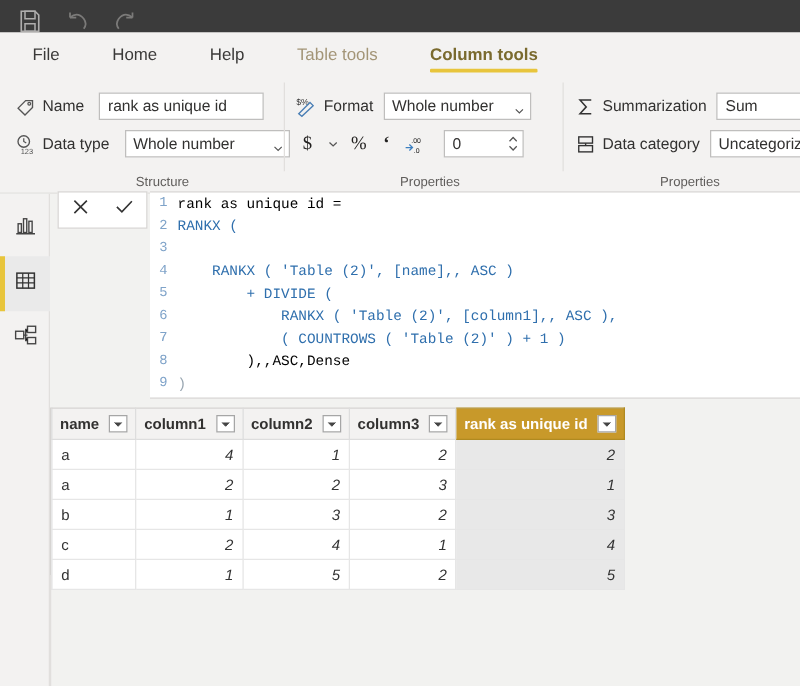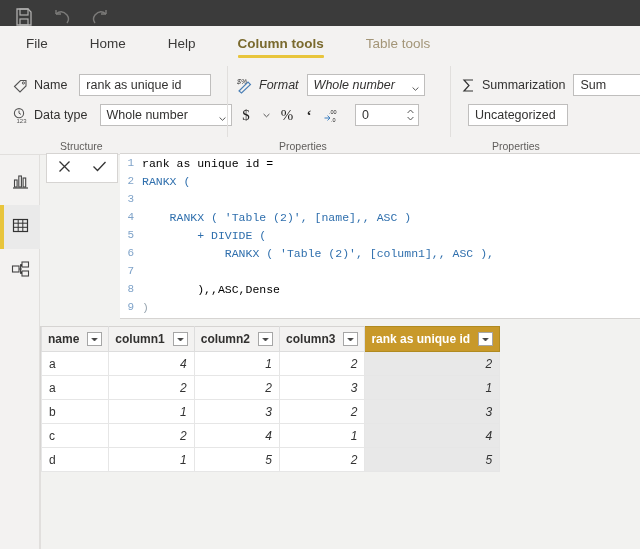--- a/index.html
+++ b/index.html
@@ -45,21 +45,21 @@
 
   
   .ribbon {
     position: absolute; left: 0; top: 60px; width: 640px; height: 95px;
     background: #f3f2f1;
     border-bottom: 1px solid #e1dfdd;
   }
   .rgroup { position: absolute; top: 0; height: 95px; }
   .rgroup .grp-label {
     position: absolute; bottom: 3px; left: 0; right: 0;
-    font-size: 10.5px; color: #605e5c;
+    text-align: center; font-size: 10.5px; color: #605e5c;
   }
   .rgroup .sep {
     position: absolute; right: 0; top: 6px; bottom: 18px; width: 1px;
     background: #e1dfdd;
   }
 
   .row { position: absolute; display: flex; align-items: center; }
   .icon-lbl { display: flex; align-items: center; gap: 5px; }
   .icon-lbl .lbl { font-size: 12.5px; color: #323130; white-space: nowrap; }
   .ic { width: 17px; height: 17px; flex: 0 0 17px; position: relative; }
@@ -188,25 +188,25 @@
   <div class="ribbon-tabs">
     <div class="rtab t-file">
         <span>File</span>
       </div>
     <div class="rtab t-home">
         <span>Home</span>
       </div>
     <div class="rtab t-help">
         <span>Help</span>
       </div>
+    <div class="rtab t-table">
+        <span>Table tools</span>
+      </div>
     <div class="rtab t-column active">
         <span>Column tools</span>
-      </div>
-    <div class="rtab t-table">
-        <span>Table tools</span>
       </div>
   </div>
 
   <div class="ribbon">
 
     <div class="rgroup" style="left:0; width:228px;">
       <div class="row" style="left:12px; top:14px;">
         <div class="icon-lbl">
           <span class="ic">
             <svg width="17" height="17" viewBox="0 0 17 17">
@@ -238,21 +238,21 @@
                 <path d="M0.6 2 L3.5 4.8 L6.4 2" fill="none" stroke="#555" stroke-width="1"></path>
               </svg>
           </span>
         </div>
       </div>
       <div class="grp-label" style="left:60px; width:140px;">Structure</div>
       <div class="sep"></div>
     </div>
 
     <div class="rgroup" style="left:229px; width:222px;">
-      <div class="row" style="left:8px; top:14px;font-style:italic;">
+      <div class="row" style="left:8px; top:14px;">
         <div class="icon-lbl">
           <span class="ic">
             <svg width="17" height="17" viewBox="0 0 17 17">
               <text x="0" y="7" font-size="7" fill="#333" font-family="Liberation Sans, sans-serif">$%</text>
               <path d="M2 14 L11 5 L13.5 7.5 L4.5 16 Z" fill="none" stroke="#4a7fb5" stroke-width="1.1"></path>
             </svg>
           </span>
           <span class="lbl">Format</span>
         </div>
         <div class="fld combo" style="width:118px; margin-left:8px;">
@@ -310,20 +310,30 @@
               <path d="M13 3 L4 3 L9 8.5 L4 14 L13 14" fill="none" stroke="#333" stroke-width="1.2"></path>
             </svg>
           </span>
           <span class="lbl">Summarization</span>
         </div>
         <div class="fld" style="width:100px; margin-left:8px;">
           <span>Sum</span>
         </div>
       </div>
       <div class="row" style="left:8px; top:44px;">
+        <div class="icon-lbl">
+          <span class="ic">
+            <svg width="17" height="17" viewBox="0 0 17 17">
+              <rect x="3" y="2.5" width="11" height="5" fill="none" stroke="#333" stroke-width="1.1"></rect>
+              <rect x="3" y="9.5" width="11" height="5" fill="none" stroke="#333" stroke-width="1.1"></rect>
+              <path d="M8.5 7.5 L8.5 9.5" stroke="#333" stroke-width="1.1"></path>
+            </svg>
+          </span>
+          <span class="lbl">Data category</span>
+        </div>
         <div class="fld" style="width:100px; margin-left:8px;">
           <span>Uncategorized</span>
         </div>
       </div>
       <div class="grp-label" style="left:40px; width:120px;">Properties</div>
     </div>
   </div>
 
   <div class="leftnav">
     <div class="nav-item" style="top:6px;">
@@ -388,20 +398,21 @@
     <div class="fline">
       <span class="lnum">5</span>
       <span class="ftext kw">        + DIVIDE (</span>
     </div>
     <div class="fline">
       <span class="lnum">6</span>
       <span class="ftext kw">            RANKX ( 'Table (2)', [column1],, ASC ),</span>
     </div>
     <div class="fline">
       <span class="lnum">7</span>
+      <span class="ftext kw">            ( COUNTROWS ( 'Table (2)' ) + 1 )</span>
     </div>
     <div class="fline">
       <span class="lnum">8</span>
       <span class="ftext">        ),,ASC,Dense</span>
     </div>
     <div class="fline">
       <span class="lnum">9</span>
       <span class="ftext gd">)</span>
     </div>
   </div>

